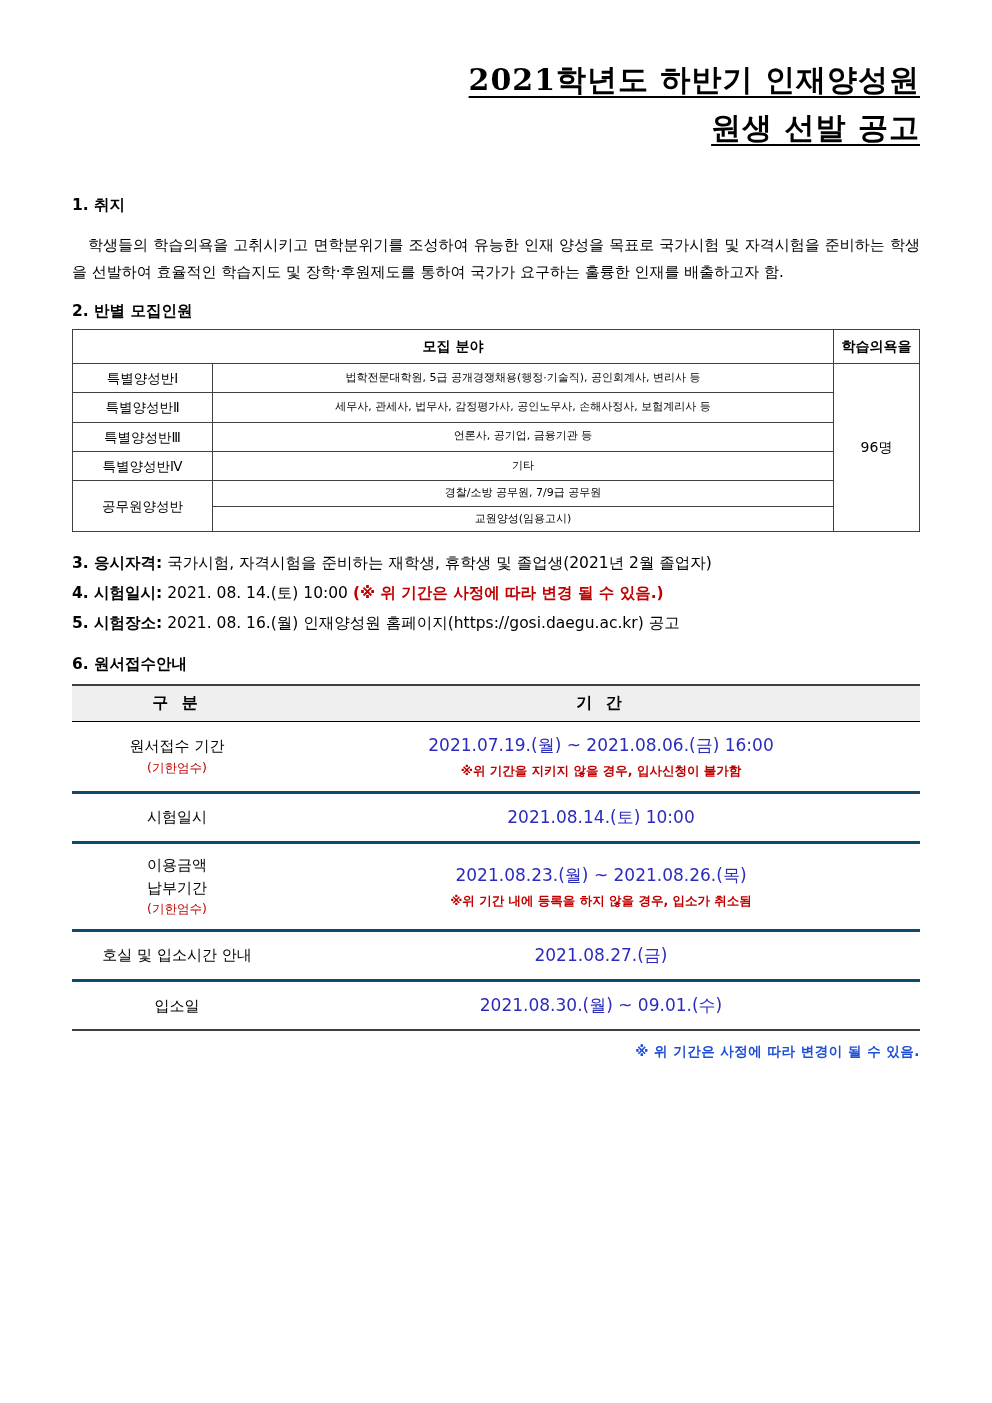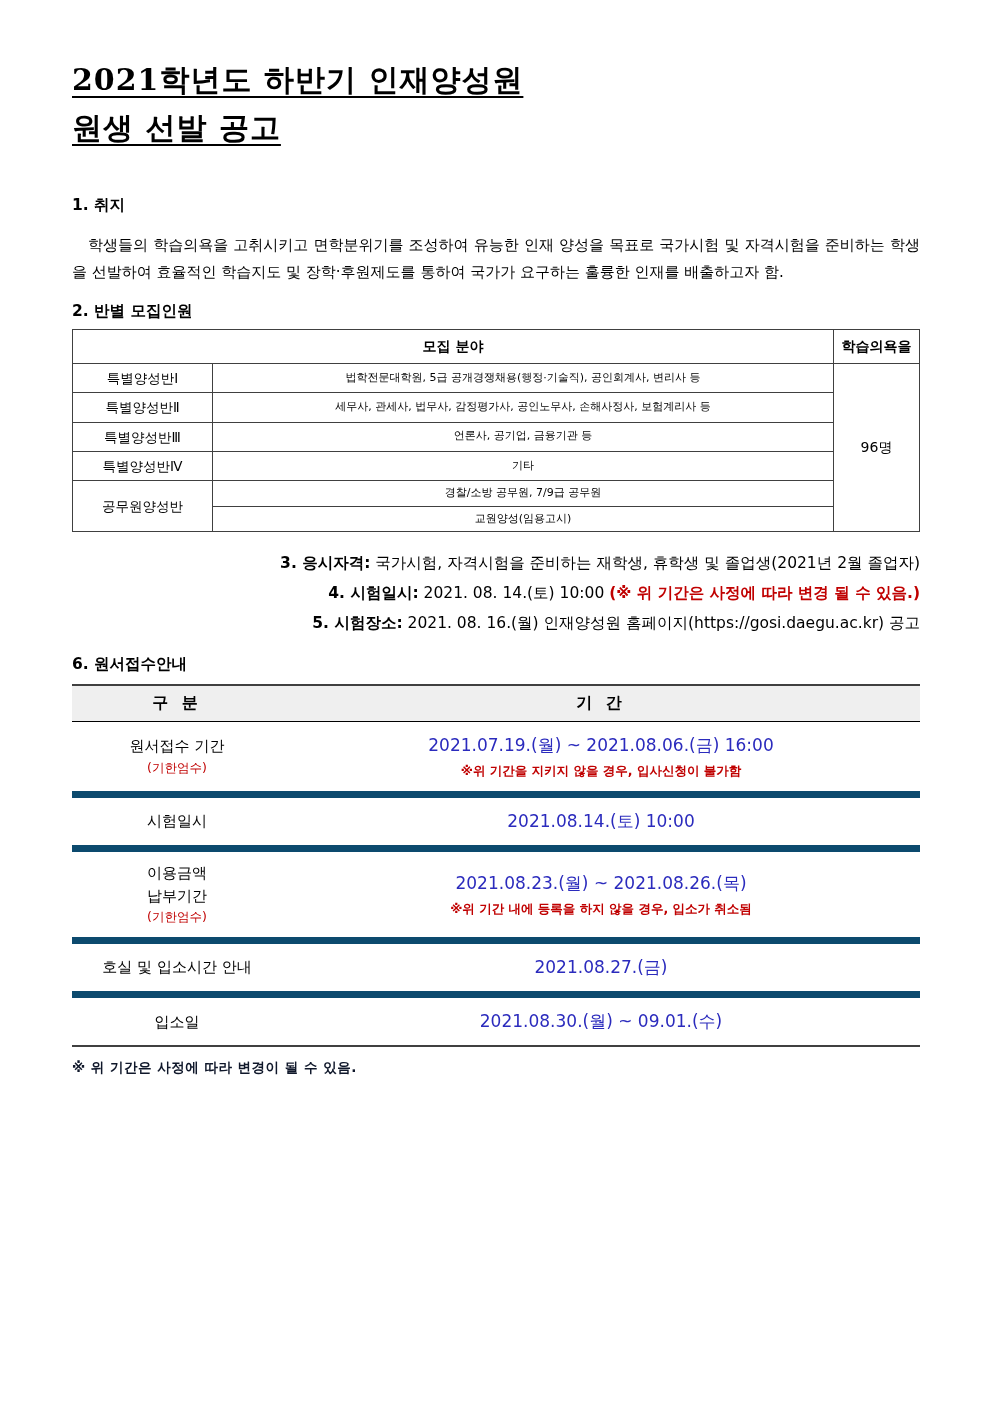--- a/index.html
+++ b/index.html
@@ -18,21 +18,21 @@
   .page {
     width: 992px;
     min-height: 1403px;
     box-sizing: border-box;
     padding: 56px 72px 40px 72px;
     position: relative;
   }
 
   
   .title-block {
-    text-align: left;
+    text-align: right;
     margin-bottom: 42px;
   }
   .title-line {
     font-family: "DejaVu Serif", "Liberation Serif", serif;
     font-size: 30px;
     font-weight: 700;
     letter-spacing: 1px;
     line-height: 1.6;
     display: block;
   }
@@ -56,21 +56,20 @@
     font-size: 15px;
     line-height: 1.75;
     text-align: justify;
     text-indent: 16px;
   }
 
   .line-item {
     font-size: 15.5px;
     line-height: 1.95;
     margin: 0;
-    text-align: right;
   }
   .line-item .lbl {
     font-weight: 700;
   }
   .red-b {
     color: #c00000;
     font-weight: 700;
   }
 
   
@@ -113,21 +112,21 @@
   }
   .t2 th {
     border-bottom: 1px solid #000000;
     background: #efefef;
     font-size: 16px;
     font-weight: 700;
     padding: 7px 4px;
     letter-spacing: 4px;
   }
   .t2 td {
-    border-bottom: 7px solid #0c4a6e;
+    border-bottom: 3px solid #0c4a6e;
     padding: 10px 6px;
     text-align: center;
     vertical-align: middle;
   }
   .t2 tr:last-child td {
     border-bottom: none;
   }
   .t2 .col-gubun { width: 210px; }
   .t2 .gubun {
     font-size: 15px;
@@ -151,23 +150,24 @@
     font-weight: 700;
     margin-top: 2px;
   }
   .t2 .note2 {
     display: block;
     font-size: 13px;
     color: #000000;
     margin-top: 4px;
   }
   .footnote {
+    text-align: right;
     font-size: 13.5px;
     font-weight: 700;
-    color: #0f172a;
+    color: #1d4ed8;
     margin-top: 12px;
     letter-spacing: 0.5px;
   }
 </style>
 </head>
 <body>
 
 <div class="page">
 
   <div class="title-block">

